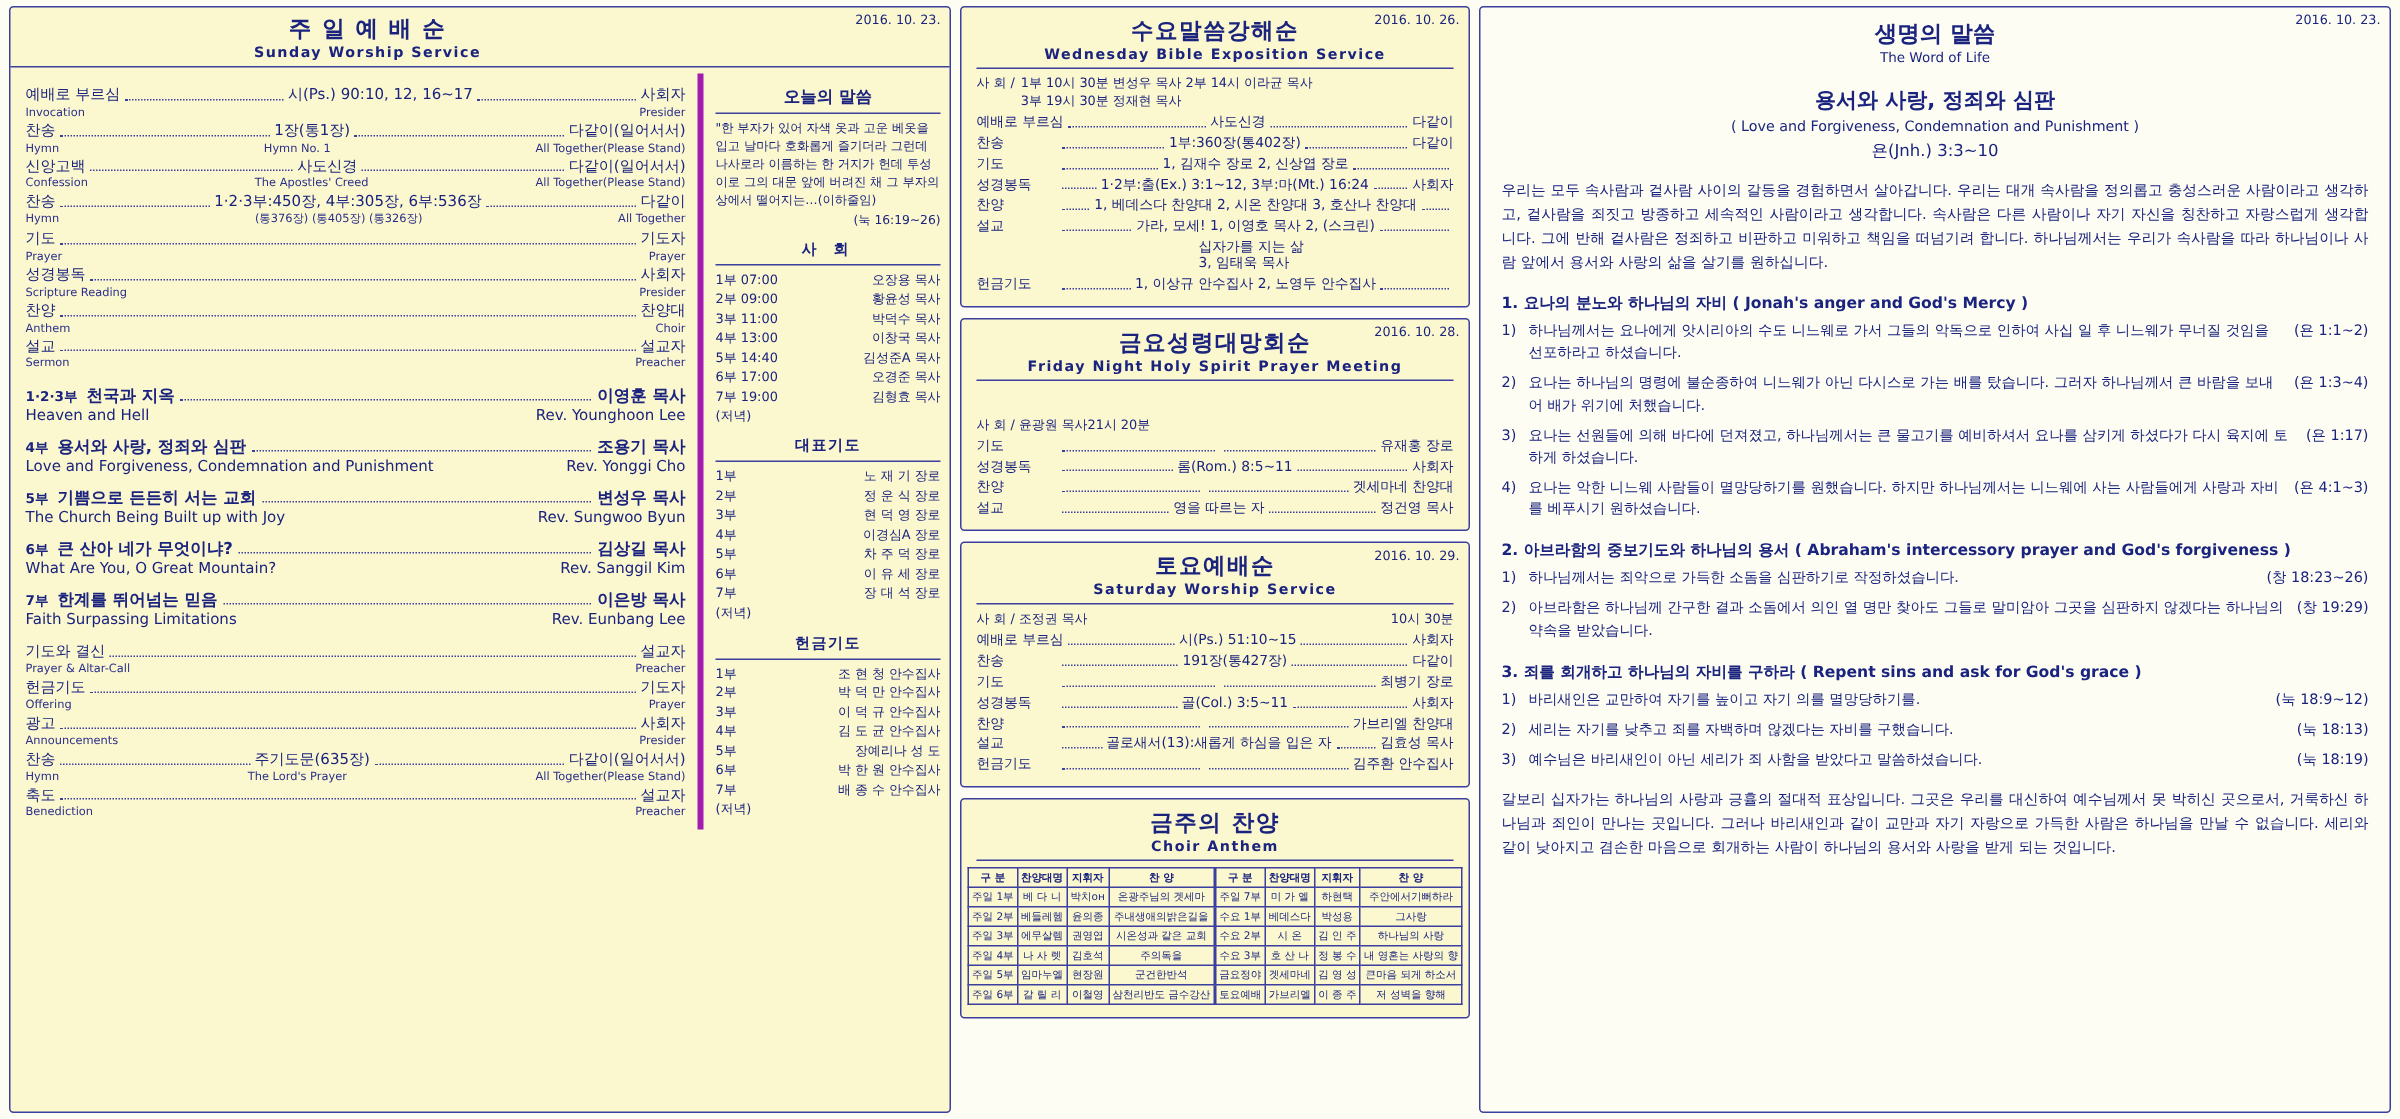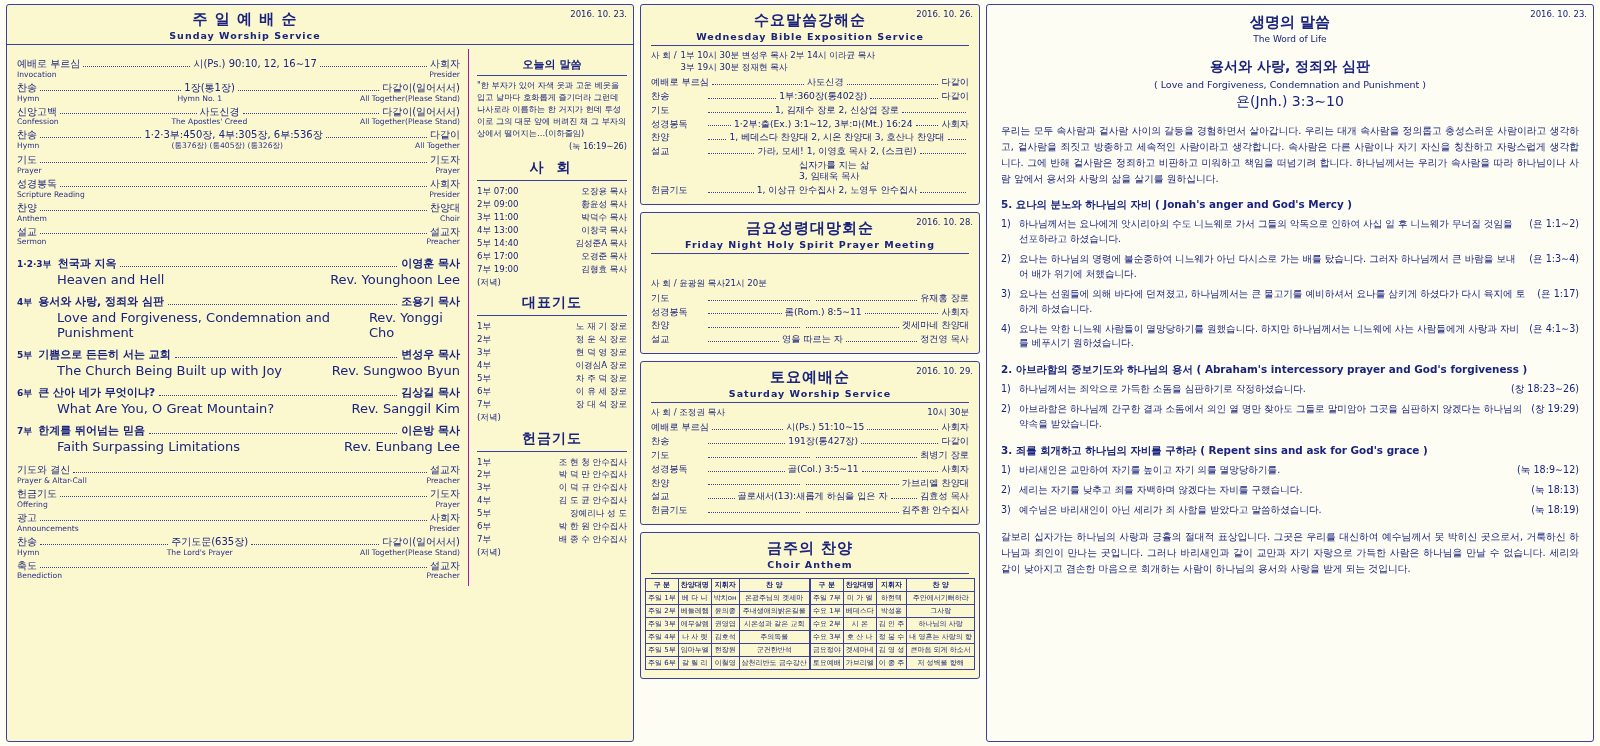--- a/index.html
+++ b/index.html
@@ -36,37 +36,37 @@
   .sub{font-size:7.6px;color:#2b2f8a;display:flex;justify-content:space-between;}
   .sub span{white-space:nowrap;}
   .mid{font-size:10px;}
   .sm{font-size:8.6px;}
   .right{text-align:right;}
   .col-left{width:628px;}
   .col-mid{width:340px;}
   .col-right{width:608px;}
   .left-inner{display:flex;}
   .left-main{flex:1;padding:6px 8px 6px 10px;}
-  .left-side{width:150px;border-left:1px solid #a21caf;padding:6px 6px 6px 8px;}
+  .left-side{width:150px;border-left:4px solid #a21caf;padding:6px 6px 6px 8px;}
   .side-h{font-size:11px;font-weight:bold;text-align:center;margin:2px 0 3px;}
-  .side-h2{font-size:14px;font-weight:bold;text-align:center;letter-spacing:4px;margin:6px 0 3px;}
+  .side-h2{font-size:10px;font-weight:bold;text-align:center;letter-spacing:4px;margin:6px 0 3px;}
   .side-line{border:0;border-top:1px solid #3b3f9e;margin:2px 0 4px;}
   .verse{font-size:8.2px;line-height:1.45;}
   .listline{font-size:8.6px;line-height:1.5;display:flex;justify-content:space-between;}
   .sermon-item{margin-top:7px;}
   .sermon-top{display:flex;align-items:flex-end;font-size:11px;font-weight:bold;}
   .sermon-top .dots{flex:1;border-bottom:1px dotted #3b3f9e;margin:0 4px 4px;height:1px;}
-  .sermon-sub{display:flex;justify-content:space-between;font-size:13px;margin-top:1px;margin-left:40px;}
+  .sermon-sub{display:flex;justify-content:space-between;font-size:10px;margin-top:1px;}
   .mid-panel{margin-bottom:7px;padding:6px 10px 8px;}
   .wl{padding:8px 14px 10px;}
   .wl-title{font-size:15px;font-weight:bold;text-align:center;}
   .wl-sub{font-size:9px;text-align:center;margin-top:2px;}
   .wl-h{font-size:14px;font-weight:bold;text-align:center;margin-top:14px;}
   .wl-h2{font-size:9.5px;text-align:center;margin-top:3px;}
-  .wl-ref{font-size:14px;text-align:center;margin-top:3px;}
+  .wl-ref{font-size:11px;text-align:center;margin-top:3px;}
   .wl-p{font-size:9.8px;line-height:1.62;margin-top:12px;text-align:justify;}
   .wl-sec{font-size:10.4px;font-weight:bold;margin-top:12px;}
   .wl-li{font-size:9.6px;line-height:1.55;margin-top:5px;display:flex;}
   .wl-li .num{width:18px;flex:none;}
   .wl-li .txt{flex:1;}
   .wl-li .ref{white-space:nowrap;margin-left:6px;}
   table.anthem{border-collapse:collapse;font-size:7px;margin:0 auto;}
   table.anthem td,table.anthem th{border:1px solid #3b3f9e;padding:1px 2px;text-align:center;white-space:nowrap;}
   table.anthem th{font-weight:bold;}
   .anthem-wrap{display:flex;justify-content:center;gap:0;}
@@ -733,21 +733,21 @@
   <div class="col col-right">
     <div class="panel white wl" style="height:738px;overflow:hidden;">
       <div class="datestamp">2016. 10. 23.</div>
       <div class="wl-title">생명의 말씀</div>
       <div class="wl-sub">The Word of Life</div>
       <div class="wl-h">용서와 사랑, 정죄와 심판</div>
       <div class="wl-h2">( Love and Forgiveness, Condemnation and Punishment )</div>
       <div class="wl-ref">욘(Jnh.) 3:3∼10</div>
       <div class="wl-p">우리는 모두 속사람과 겉사람 사이의 갈등을 경험하면서 살아갑니다. 우리는 대개 속사람을 정의롭고 충성스러운 사람이라고 생각하고, 겉사람을 죄짓고 방종하고 세속적인 사람이라고 생각합니다. 속사람은 다른 사람이나 자기 자신을 칭찬하고 자랑스럽게 생각합니다. 그에 반해 겉사람은 정죄하고 비판하고 미워하고 책임을 떠넘기려 합니다. 하나님께서는 우리가 속사람을 따라 하나님이나 사람 앞에서 용서와 사랑의 삶을 살기를 원하십니다.</div>
       <div id="wl-sections">
-          <div class="wl-sec">5. 요나의 분노와 하나님의 자비 ( Jonah's anger and God's Mercy )</div>
+          <div class="wl-sec">1. 요나의 분노와 하나님의 자비 ( Jonah's anger and God's Mercy )</div>
           <div class="wl-li">
             <span class="num">1)</span>
             <span class="txt">하나님께서는 요나에게 앗시리아의 수도 니느웨로 가서 그들의 악독으로 인하여 사십 일 후 니느웨가 무너질 것임을 선포하라고 하셨습니다.</span>
             <span class="ref">(욘 1:1∼2)</span>
           </div>
           <div class="wl-li">
             <span class="num">2)</span>
             <span class="txt">요나는 하나님의 명령에 불순종하여 니느웨가 아닌 다시스로 가는 배를 탔습니다. 그러자 하나님께서 큰 바람을 보내어 배가 위기에 처했습니다.</span>
             <span class="ref">(욘 1:3∼4)</span>
           </div>

